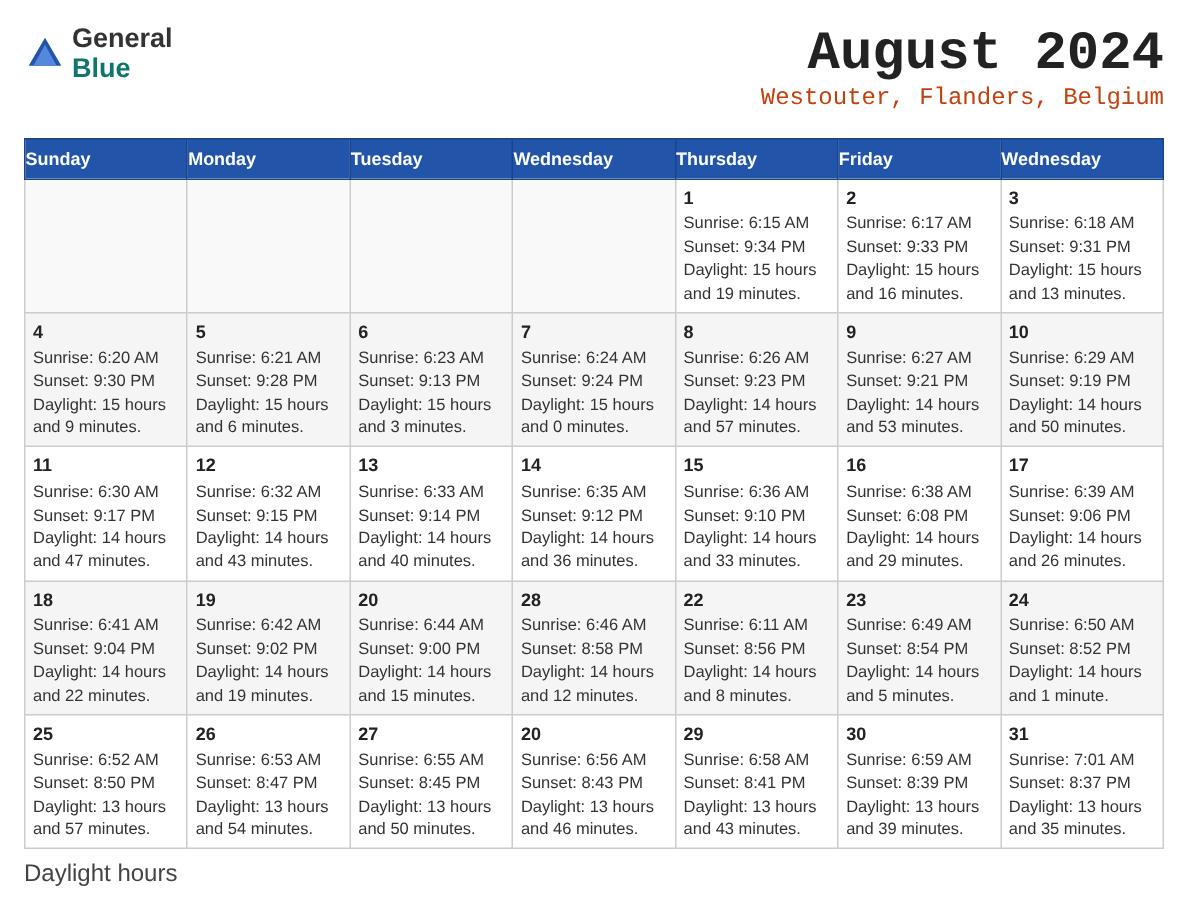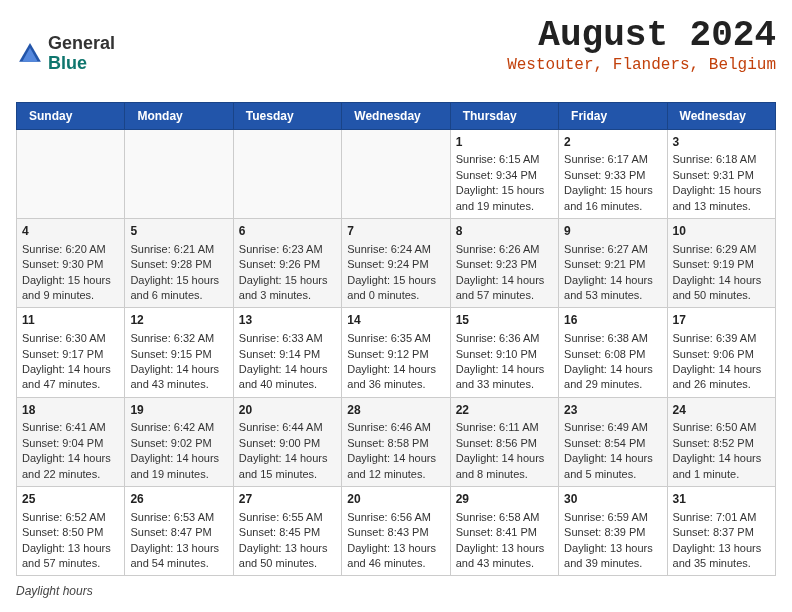--- a/index.html
+++ b/index.html
@@ -6,22 +6,22 @@
     body {
       font-family: Arial, sans-serif;
       background: #fff;
       width: 792px;
       min-height: 612px;
       padding: 16px;
     }
     .header {
       display: flex;
       justify-content: space-between;
-      align-items: flex-end;
-      margin-bottom: 28px;
+      align-items: flex-start;
+      margin-bottom: 18px;
     }
     .logo {
       display: flex;
       align-items: center;
       gap: 4px;
     }
     .logo-text {
       font-size: 18px;
       font-weight: bold;
       line-height: 1.1;
@@ -48,21 +48,21 @@
       font-weight: normal;
     }
     .calendar {
       width: 100%;
       border-collapse: collapse;
       font-size: 11px;
     }
     .calendar th {
       background: #2255aa;
       color: #fff;
-      padding: 6px 12px;
+      padding: 6px 0;
       text-align: left;
       font-size: 12px;
       font-weight: bold;
       border: 1px solid #1a4488;
     }
     .calendar td {
       border: 1px solid #ccc;
       vertical-align: top;
       padding: 4px 5px;
       min-height: 80px;
@@ -84,23 +84,22 @@
       font-size: 12px;
       display: block;
       margin-bottom: 2px;
       color: #222;
     }
     .empty-cell {
       background: #f9f9f9 !important;
     }
     .footer-note {
       margin-top: 8px;
-      font-size: 12px;
+      font-size: 16px;
       color: #444;
-      font-style: italic;
     }
     .row-even td { background: #f0f0f0; }
     .row-odd td { background: #ffffff; }
   </style>
 </head>
 <body>
 
 <div class="header">
   <div class="logo">
     <svg class="logo-icon" viewBox="0 0 36 36">
@@ -169,21 +168,21 @@
         <td>
           <span class="day-number">5</span>
           <div>Sunrise: 6:21 AM</div>
           <div>Sunset: 9:28 PM</div>
           <div>Daylight: 15 hours</div>
           <div>and 6 minutes.</div>
         </td>
         <td>
           <span class="day-number">6</span>
           <div>Sunrise: 6:23 AM</div>
-          <div>Sunset: 9:26 PM</div>
+          <div>Sunset: 9:13 PM</div>
           <div>Daylight: 15 hours</div>
           <div>and 3 minutes.</div>
         </td>
         <td>
           <span class="day-number">7</span>
           <div>Sunrise: 6:24 AM</div>
           <div>Sunset: 9:24 PM</div>
           <div>Daylight: 15 hours</div>
           <div>and 0 minutes.</div>
         </td>

